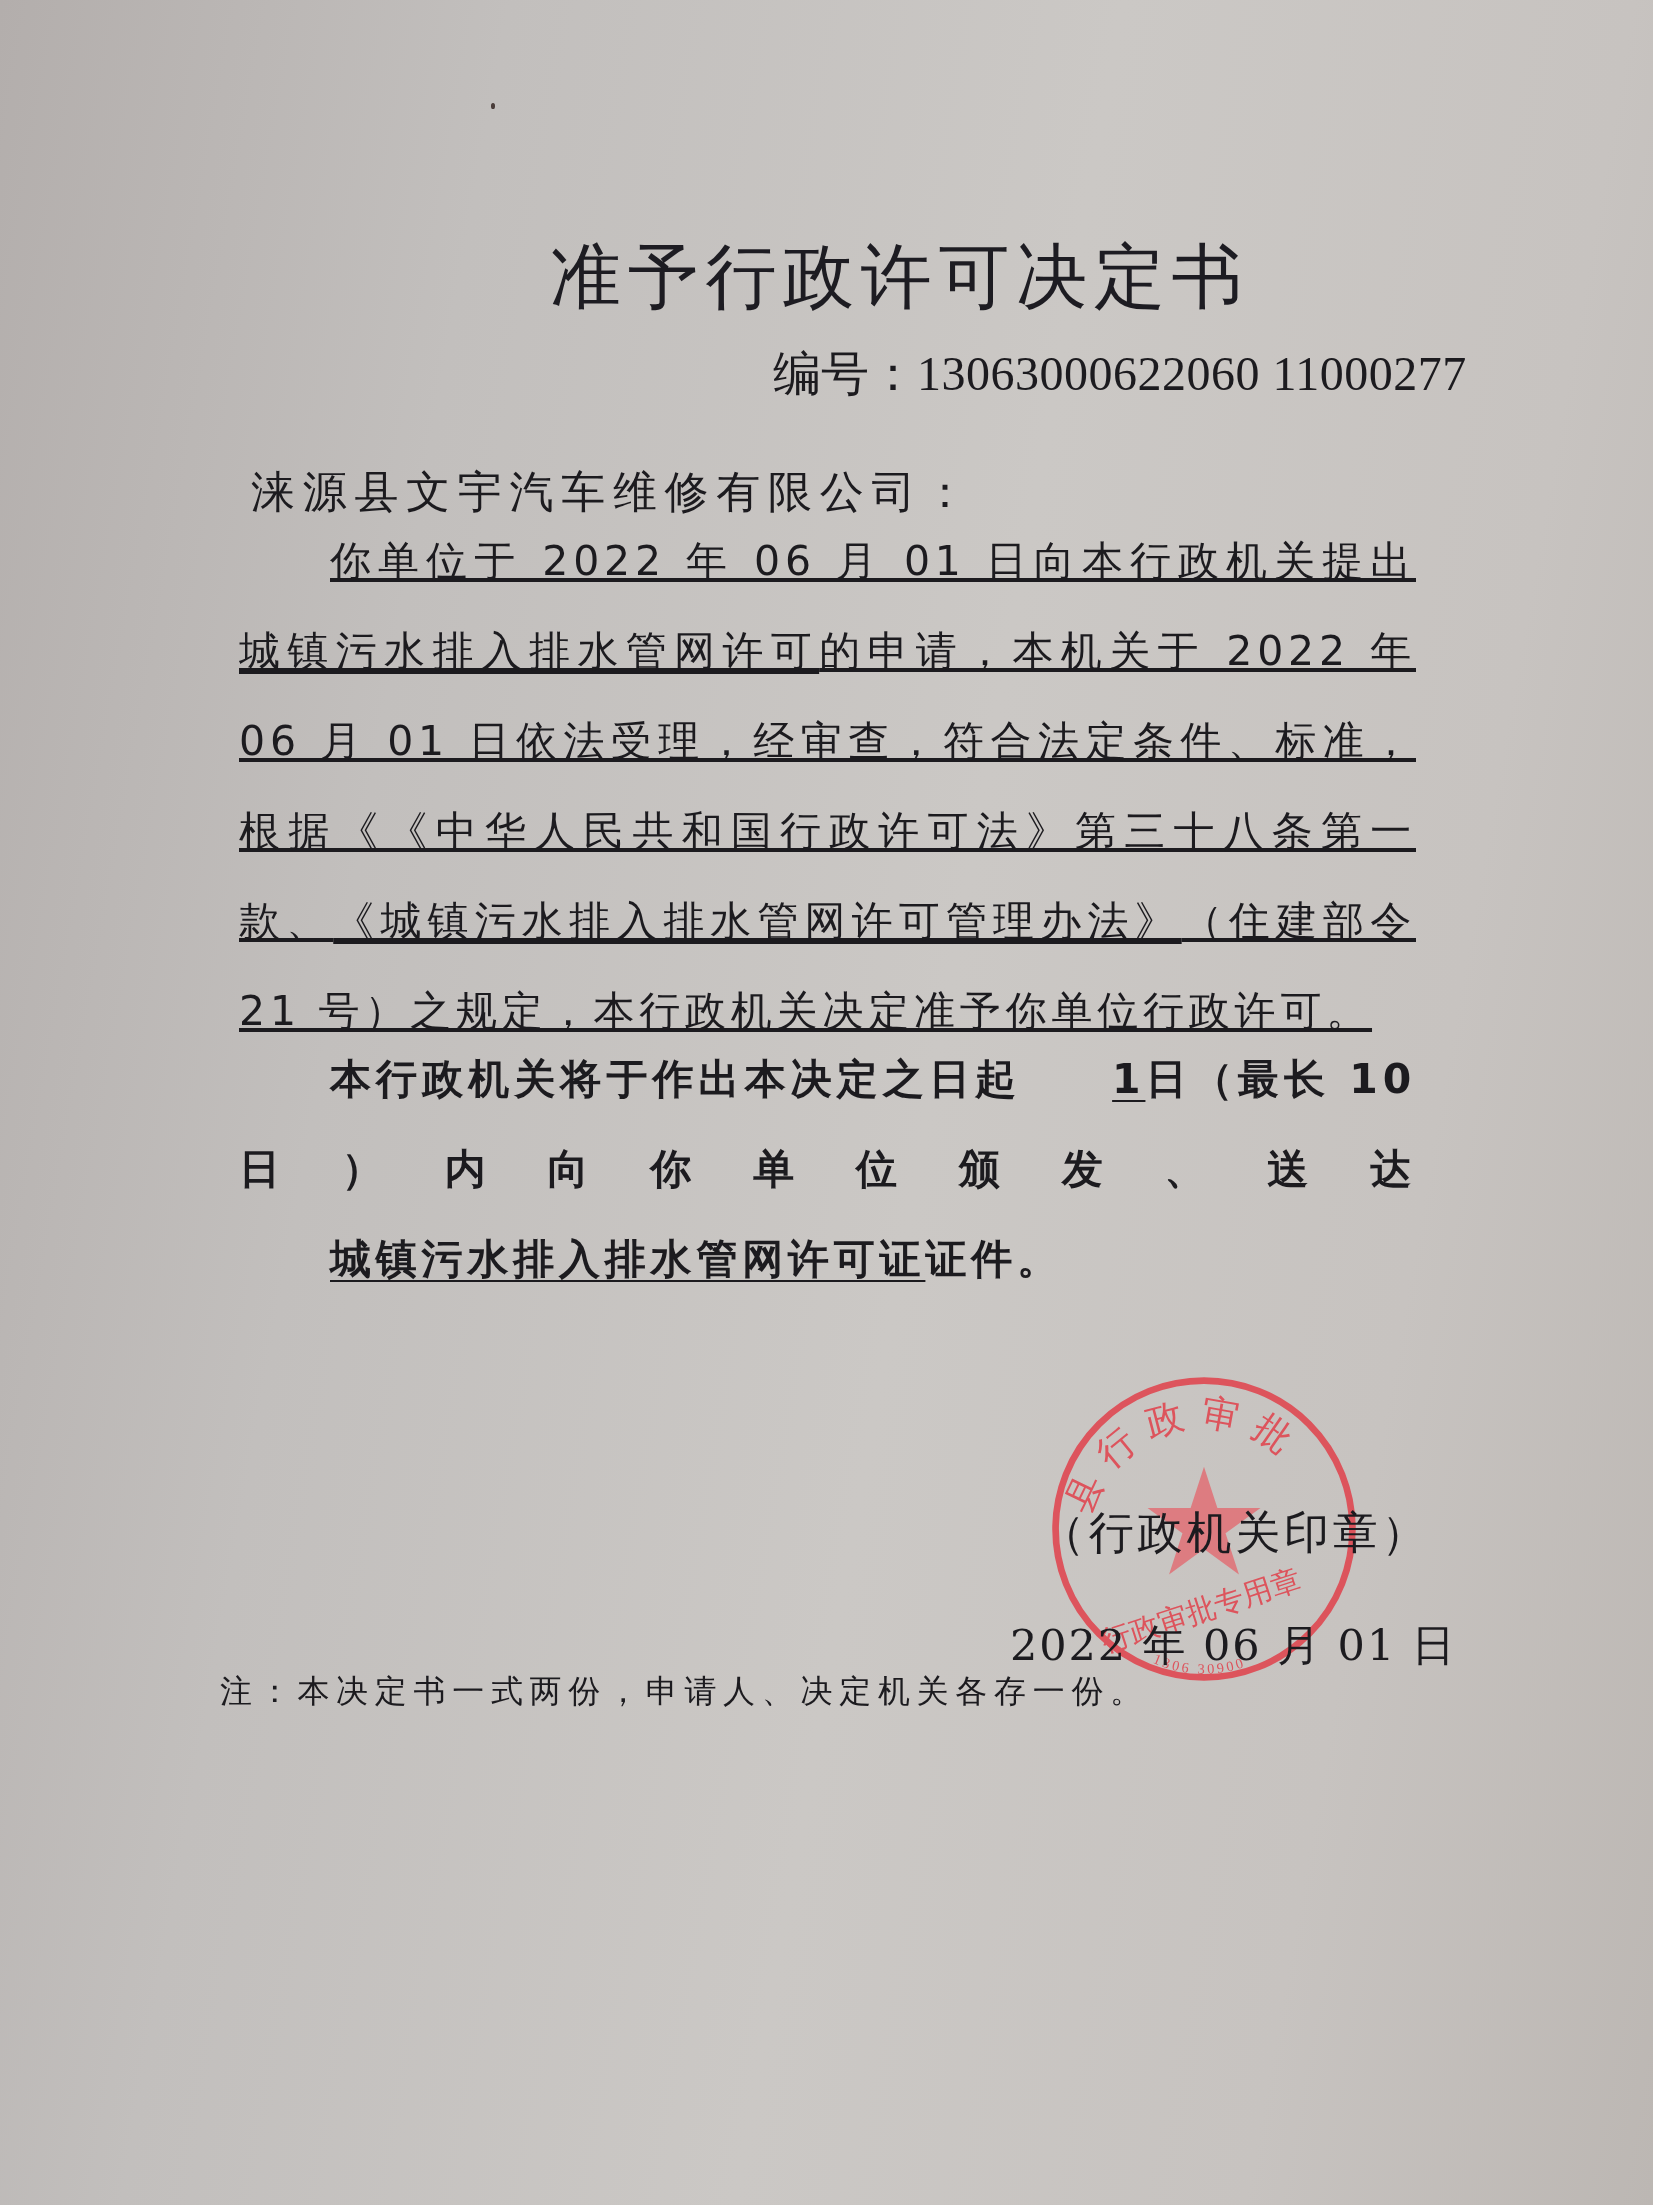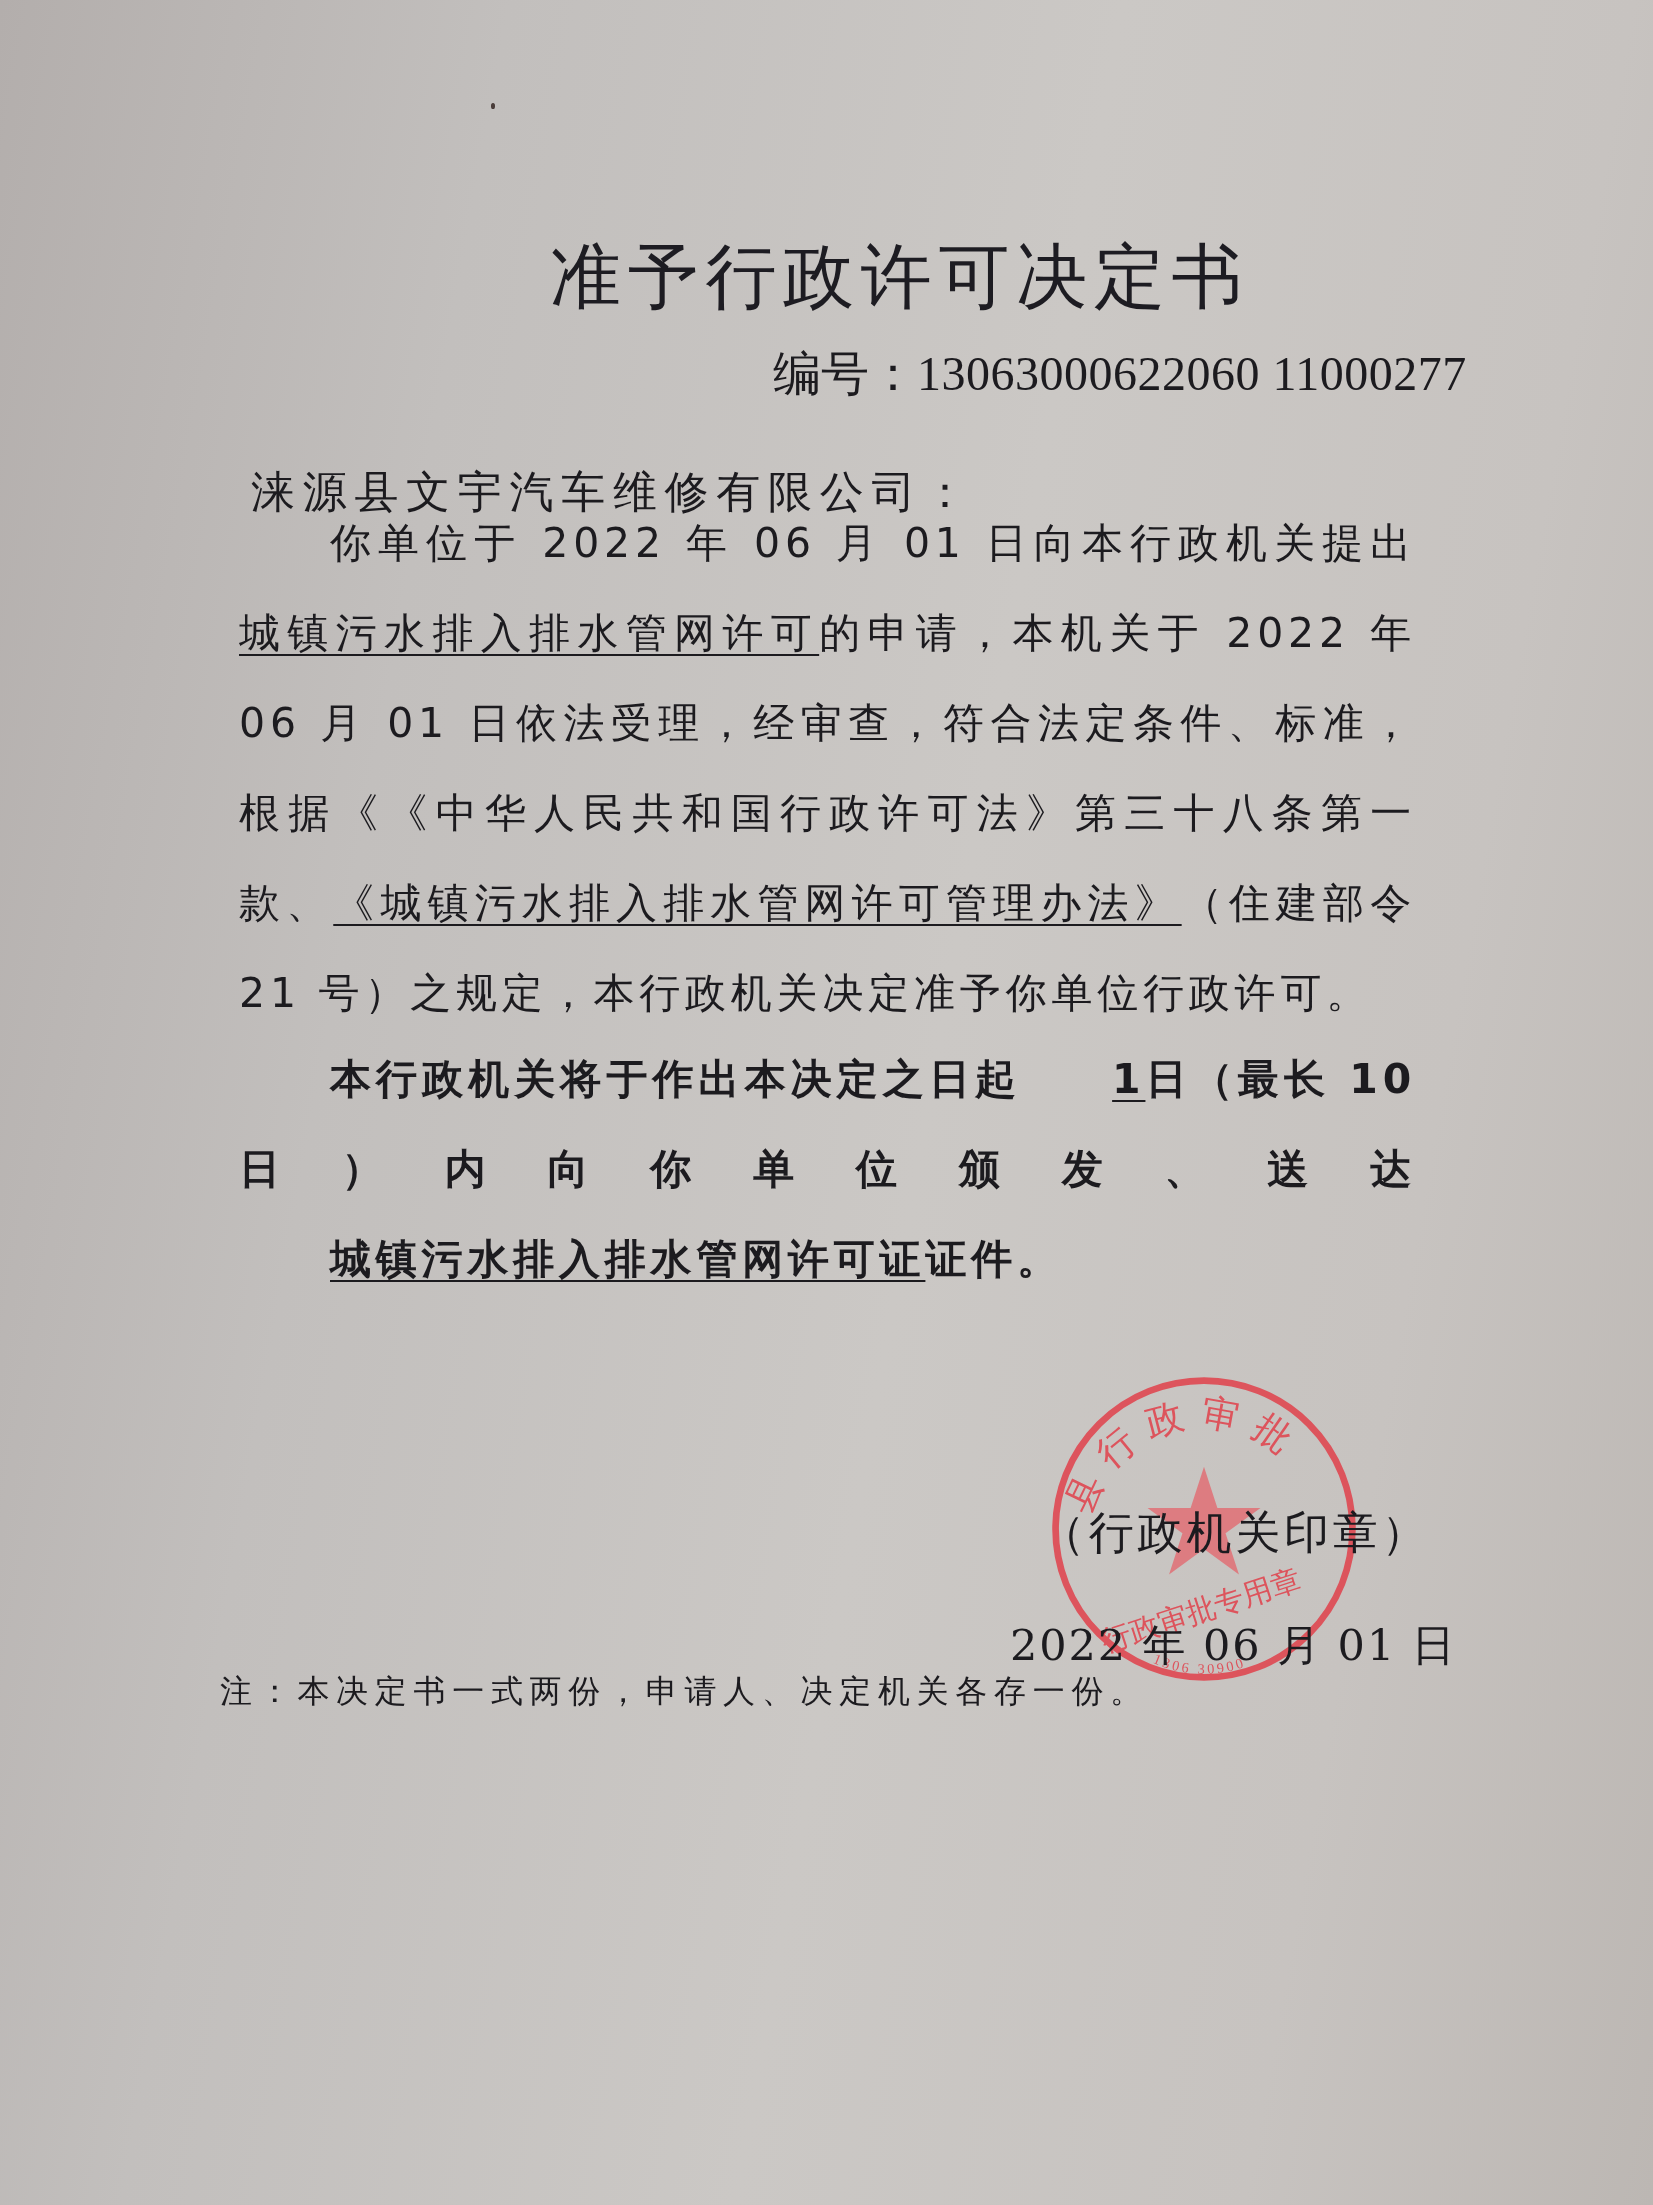--- a/index.html
+++ b/index.html
@@ -59,21 +59,21 @@
       position: absolute;
       left: 239px;
       width: 1177px;
       font-family: "DejaVu Sans", "Liberation Sans", sans-serif;
       font-size: 41px;
       line-height: 90px;
       letter-spacing: 4.8px;
       text-align: justify;
       text-indent: 91px;
     }
-    .para1 { top: 498px; }
+    .para1 { top: 516px; text-decoration: underline; }
     .para2 { top: 1034px; font-weight: bold; }
     .ul {
       text-decoration: underline;
       text-decoration-thickness: 2.4px;
       text-underline-offset: 6.7px;
     }
     .blank {
       display: inline-block;
       text-align: center;
     }

